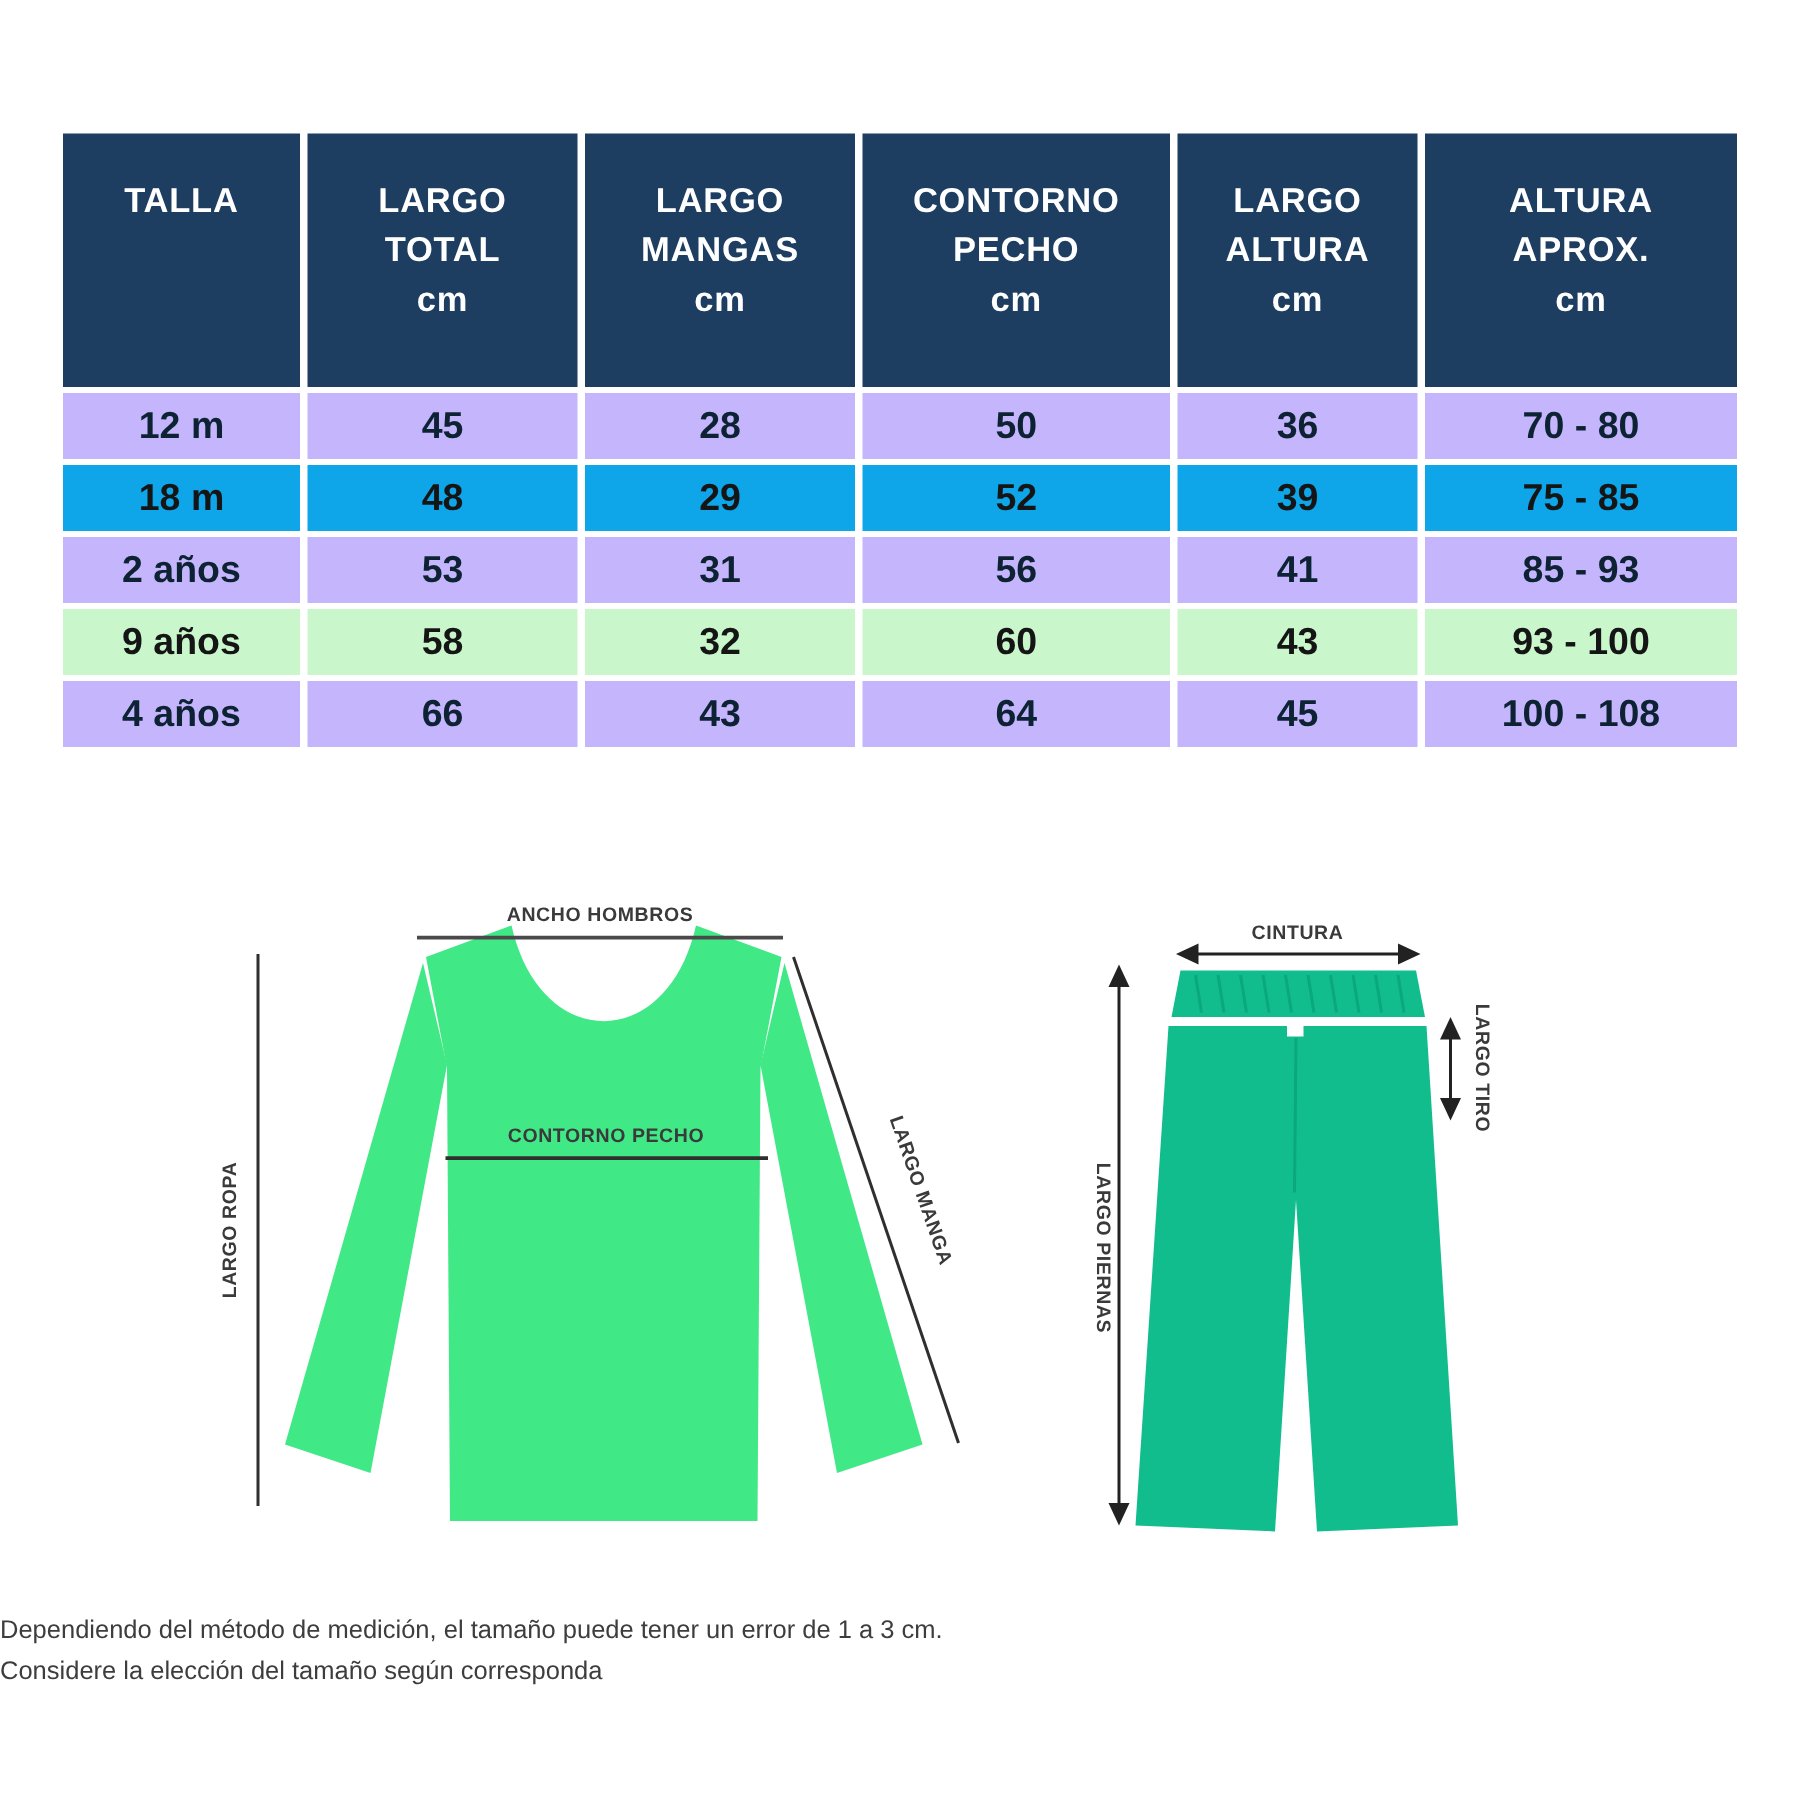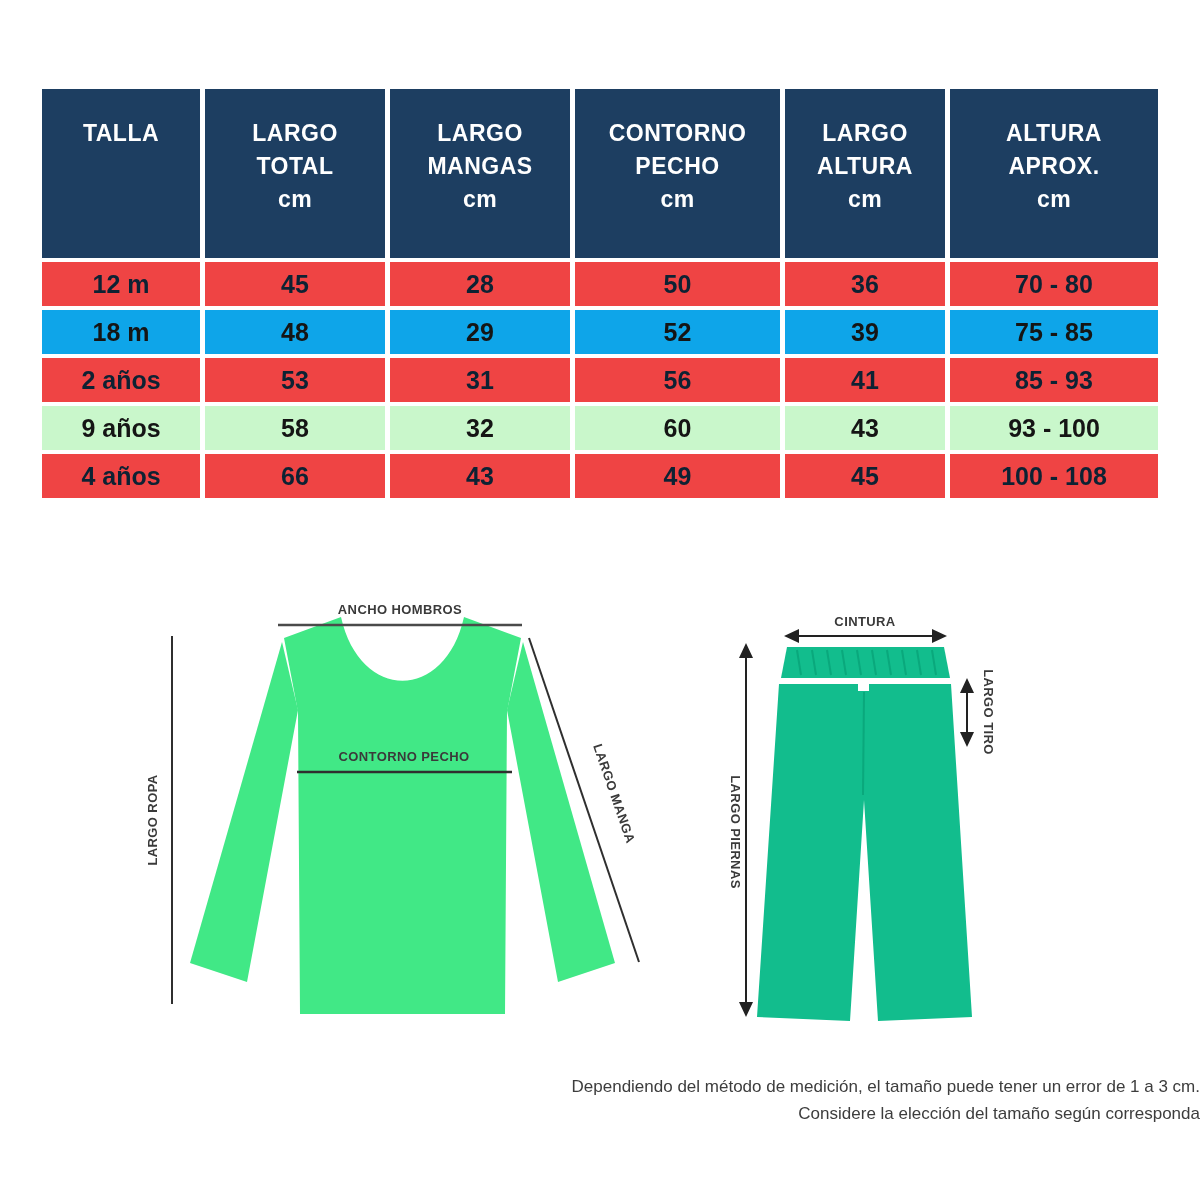--- a/index.html
+++ b/index.html
@@ -13,32 +13,32 @@
   }
   table.size-table th{
     background:#1d3e61;color:#ffffff;font-weight:bold;font-size:23px;
     line-height:33px;height:140px;vertical-align:top;padding-top:28px;
     text-align:center;letter-spacing:.5px;
   }
   table.size-table td{
     height:42px;vertical-align:middle;text-align:center;
     font-weight:bold;font-size:25px;
   }
-  tr.row-blue  td{background:#ef4444;color:#0d2233;}
+  tr.row-blue  td{background:#c4b5fd;color:#0d2233;}
   tr.row-light td{background:#0ea5e9;color:#151515;}
   tr.row-green td{background:#c9f7cb;color:#151515;}
 
   
   svg.diagram{position:absolute;left:0;top:0;width:1200px;height:1200px;}
   .measure-label{font-family:"Liberation Sans",sans-serif;font-size:13px;
     font-weight:600;fill:#3a3a3a;letter-spacing:.4px;}
 
   
   .disclaimer{
-    position:absolute;left:0;top:1073px;width:1200px;text-align:right;
+    position:absolute;left:0;top:1073px;width:1200px;text-align:left;
     font-size:17px;line-height:27px;color:#3d3d3d;
   }
 </style>
 </head>
 <body>
 
 <div>
 
   <table class="size-table">
     <colgroup>
@@ -111,21 +111,21 @@
         <td>58</td>
         <td>32</td>
         <td>60</td>
         <td>43</td>
         <td>93 - 100</td>
       </tr>
       <tr class="row-blue">
         <td>4 años</td>
         <td>66</td>
         <td>43</td>
-        <td>49</td>
+        <td>64</td>
         <td>45</td>
         <td>100 - 108</td>
       </tr>
     </tbody>
   </table>
 
   <svg class="diagram" viewBox="0 0 1200 1200">
     <defs>
       <marker id="ah" markerWidth="9" markerHeight="9" refX="6" refY="4" orient="auto-start-reverse">
         <path d="M0,0.5 L7.5,4 L0,7.5 Z" fill="#222"></path>

